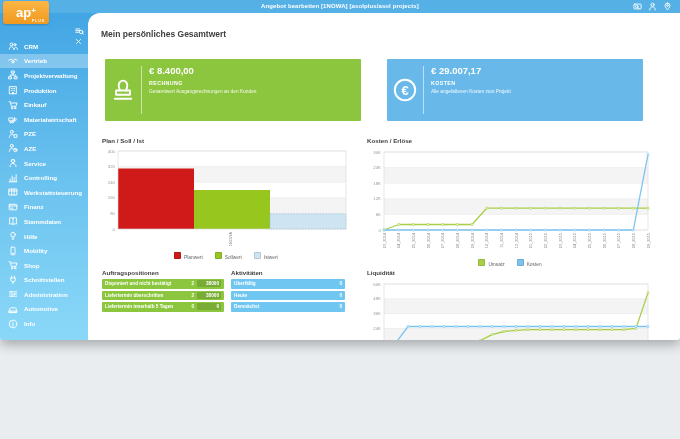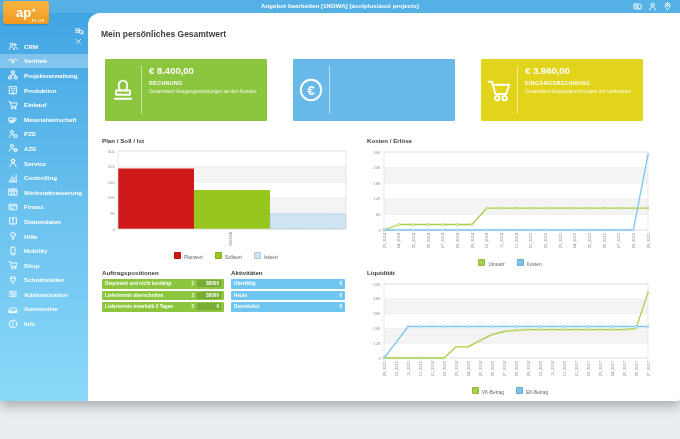--- a/index.html
+++ b/index.html
@@ -1,17 +1,17 @@
 <!DOCTYPE html>
 <html><head>
 <meta charset="utf-8">
 <style>
   html,body{margin:0;padding:0;}
   body{width:680px;height:439px;background:#e9edf0;font-family:"Liberation Sans",sans-serif;overflow:hidden;}
-  .window{position:relative;width:680px;height:401px;background:linear-gradient(180deg,#3fa3e3 0%,#6cc3ef 55%,#8ad8f8 100%);box-shadow:0 5px 12px rgba(0,0,0,.28);border-radius:0 0 3px 3px;overflow:hidden;}
+  .window{position:relative;width:680px;height:340px;background:linear-gradient(180deg,#3fa3e3 0%,#6cc3ef 55%,#8ad8f8 100%);box-shadow:0 5px 12px rgba(0,0,0,.28);border-radius:0 0 3px 3px;overflow:hidden;}
   
   .topbar{position:absolute;top:0;left:0;right:0;height:13px;background:#55b0e6;z-index:6;}
   .topbar-title{position:absolute;left:0;right:0;top:0;height:13px;line-height:13px;text-align:center;color:#fff;font-size:6px;font-weight:bold;letter-spacing:.1px;}
   .topbar-icons{position:absolute;right:8px;top:2px;display:flex;gap:6px;z-index:7;}
   .topbar-icons span{display:inline-flex;}
   
   .logo{position:absolute;left:3px;top:1px;width:46px;height:23px;background:linear-gradient(180deg,#fbb644,#f0991f);border-radius:3px;z-index:10;color:#fff;text-align:center;line-height:19px;font-weight:bold;font-size:13px;box-shadow:0 1px 2px rgba(0,0,0,.2);}
   .logo .plus{font-size:8px;vertical-align:4px;}
   .logo .sub{position:absolute;right:4px;bottom:1px;font-size:3.5px;letter-spacing:1px;font-weight:bold;line-height:3.5px;text-transform:uppercase;}
   
@@ -318,34 +318,24 @@
           </div>
         </div>
         <div class="kpi" style="background:#68b9e9">
           <div class="kico">
             <svg width="26" height="26" viewBox="0 0 12 12" fill="none" stroke="#fff" stroke-width="0.9" stroke-linecap="round" stroke-linejoin="round">
               <circle cx="6" cy="6" r="4.7"></circle>
               <text x="6" y="8.1" text-anchor="middle" style="font:bold 6px 'Liberation Sans',sans-serif" fill="#fff" stroke="none">€</text>
             </svg>
           </div>
           <div class="ksep"></div>
-        </div>
-        <div class="kpi" style="background:#e2d31b">
-          <div class="kico">
-            <svg width="26" height="26" viewBox="0 0 12 12" fill="none" stroke="#fff" stroke-width="0.9" stroke-linecap="round" stroke-linejoin="round">
-              <path d="M1.2 2.2h1.6l1.5 5.6h5l1.4-4.2H4.1"></path>
-              <circle cx="5.2" cy="9.8" r="1"></circle>
-              <circle cx="8.6" cy="9.8" r="1"></circle>
-            </svg>
-          </div>
-          <div class="ksep"></div>
           <div class="kbody">
-            <div class="kval">€ 3.960,00</div>
-            <div class="klab">EINGANGSRECHNUNG</div>
-            <div class="kdesc">Gesamtwert Eingangsrechnungen der Lieferanten</div>
+            <div class="kval">€ 29.007,17</div>
+            <div class="klab">KOSTEN</div>
+            <div class="kdesc">Alle angefallenen Kosten zum Projekt</div>
           </div>
         </div>
       </div>
 
     <section class="panel p-plan">
       <h3>Plan / Soll / Ist</h3>
       <div id="plan-chart"><svg width="248" height="100" viewBox="0 0 248 100">
             <rect x="16" y="19.6" width="228" height="15.6" fill="#f4f4f4"></rect>
             <rect x="16" y="50.8" width="228" height="15.6" fill="#f4f4f4"></rect>
             <line x1="16" x2="244" y1="4" y2="4" stroke="#e4e4e4" stroke-width="0.5"></line>

